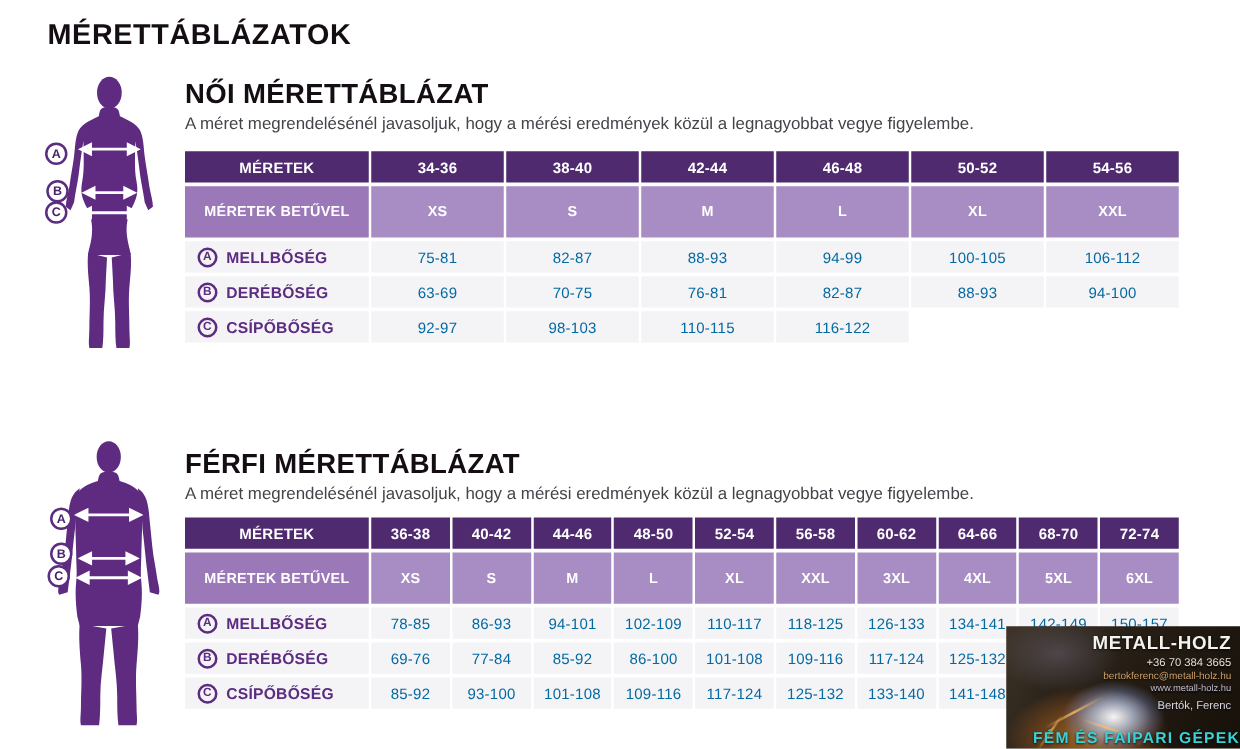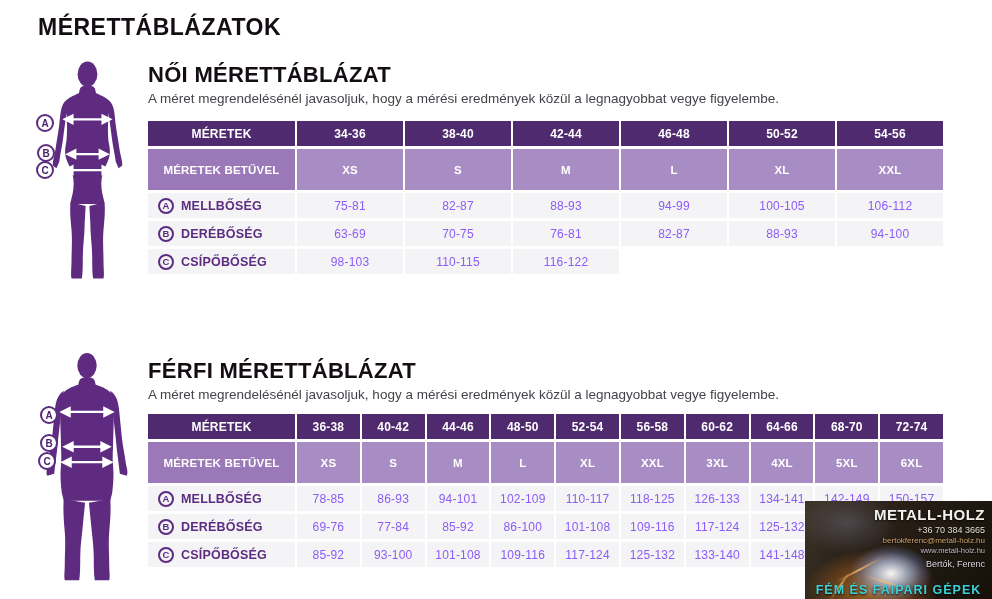--- a/index.html
+++ b/index.html
@@ -15,21 +15,21 @@
   .sec-subtitle { position:absolute; left:148px; font-size:13.5px; color:#454349; }
 
   
   .sizetable { position:absolute; left:148px; width:795px; display:grid;
                gap:3px 2px; background:#fff; }
   .cell { display:flex; align-items:center; justify-content:center;
           font-size:12px; letter-spacing:0.2px; }
   .cell.h { background:#4f2a6e; color:#fff; font-weight:700; height:25px; }
   .cell.s { background:#a78dc3; color:#fff; font-weight:700; height:41px; font-size:11.5px; }
   .cell.s.lab { background:#9b78b7; }
-  .cell.b { background:#f4f3f6; color:#8b5cf6; height:25px; font-size:12px; }
+  .cell.b { background:#f4f3f6; color:#0369a1; height:25px; font-size:12px; }
   .cell.b.lab { justify-content:flex-start; padding-left:10px; color:#5c2c80;
                 font-weight:700; gap:7px; font-size:12.5px; }
   .cmark { display:inline-flex; align-items:center; justify-content:center;
            width:16px; height:16px; min-width:16px; border:2px solid #5c2c80;
            border-radius:50%; font-size:9.5px; font-weight:700; color:#5c2c80;
            background:transparent; }
 
   
   .mpoint { position:absolute; width:18px; height:18px; border:2px solid #5c2c80;
             border-radius:50%; background:#fff; color:#4a2368; font-size:10px;
@@ -48,21 +48,21 @@
   .watermark .spark { position:absolute; background:linear-gradient(90deg, rgba(255,200,120,0), rgba(255,190,100,0.8), rgba(255,200,120,0)); height:2px; border-radius:2px; }
   .spark1 { width:52px; left:28px; top:68px; transform:rotate(-28deg); }
   .spark2 { width:40px; left:60px; top:80px; transform:rotate(18deg); }
   .spark3 { width:34px; left:18px; top:84px; transform:rotate(-55deg); }
   .wm-brand { margin:5px 7px 0 0; font-size:15px; font-weight:700; color:#f4f2ee;
               letter-spacing:0.5px; text-shadow:0 1px 2px rgba(0,0,0,0.8); }
   .wm-phone { margin:2px 7px 0 0; font-size:9px; color:#e3ddd2; text-shadow:0 1px 1px rgba(0,0,0,0.8); }
   .wm-email { margin:1px 7px 0 0; font-size:8px; color:#c9a06a; text-shadow:0 1px 1px rgba(0,0,0,0.8); }
   .wm-web   { margin:1px 7px 0 0; font-size:7.5px; color:#bdb8cb; text-shadow:0 1px 1px rgba(0,0,0,0.8); }
   .wm-person{ margin:4px 7px 0 0; font-size:9px; color:#ddd8e0; text-shadow:0 1px 1px rgba(0,0,0,0.8); }
-  .wm-tagline { position:absolute; left:0; bottom:2px; width:100%; text-align:center;
+  .wm-tagline { position:absolute; left:0; bottom:2px; width:100%; 
                 font-size:12.5px; font-weight:600; letter-spacing:1px; color:#38d2d8;
                 text-shadow:0 1px 2px rgba(0,0,0,0.85); }
 </style>
 </head>
 <body>
 
 <div id="page">
 
   <h1 class="page-title">MÉRETTÁBLÁZATOK</h1>
 
@@ -134,20 +134,21 @@
       <div class="cell b">63-69</div>
       <div class="cell b">70-75</div>
       <div class="cell b">76-81</div>
       <div class="cell b">82-87</div>
       <div class="cell b">88-93</div>
       <div class="cell b">94-100</div>
       <div class="cell b lab">
         <span class="cmark">C</span>
         <span>CSÍPŐBŐSÉG</span>
       </div>
+      <div class="cell b">92-97</div>
       <div class="cell b">98-103</div>
       <div class="cell b">110-115</div>
       <div class="cell b">116-122</div>
     </div>
 
   <svg class="figure" style="left:28px; top:352px;" width="118" height="232" viewBox="0 0 120 240">
     <g fill="#5e2b80">
       <ellipse cx="60" cy="14" rx="10" ry="13"></ellipse>
       <path d="M60 26 C52 26 52 29 51 34 C44 36 38 39 35 43 C32 47 32 54 32 60
                L33 92 C33 102 34 110 33 118 C32 128 33 138 34 146 L36 154

